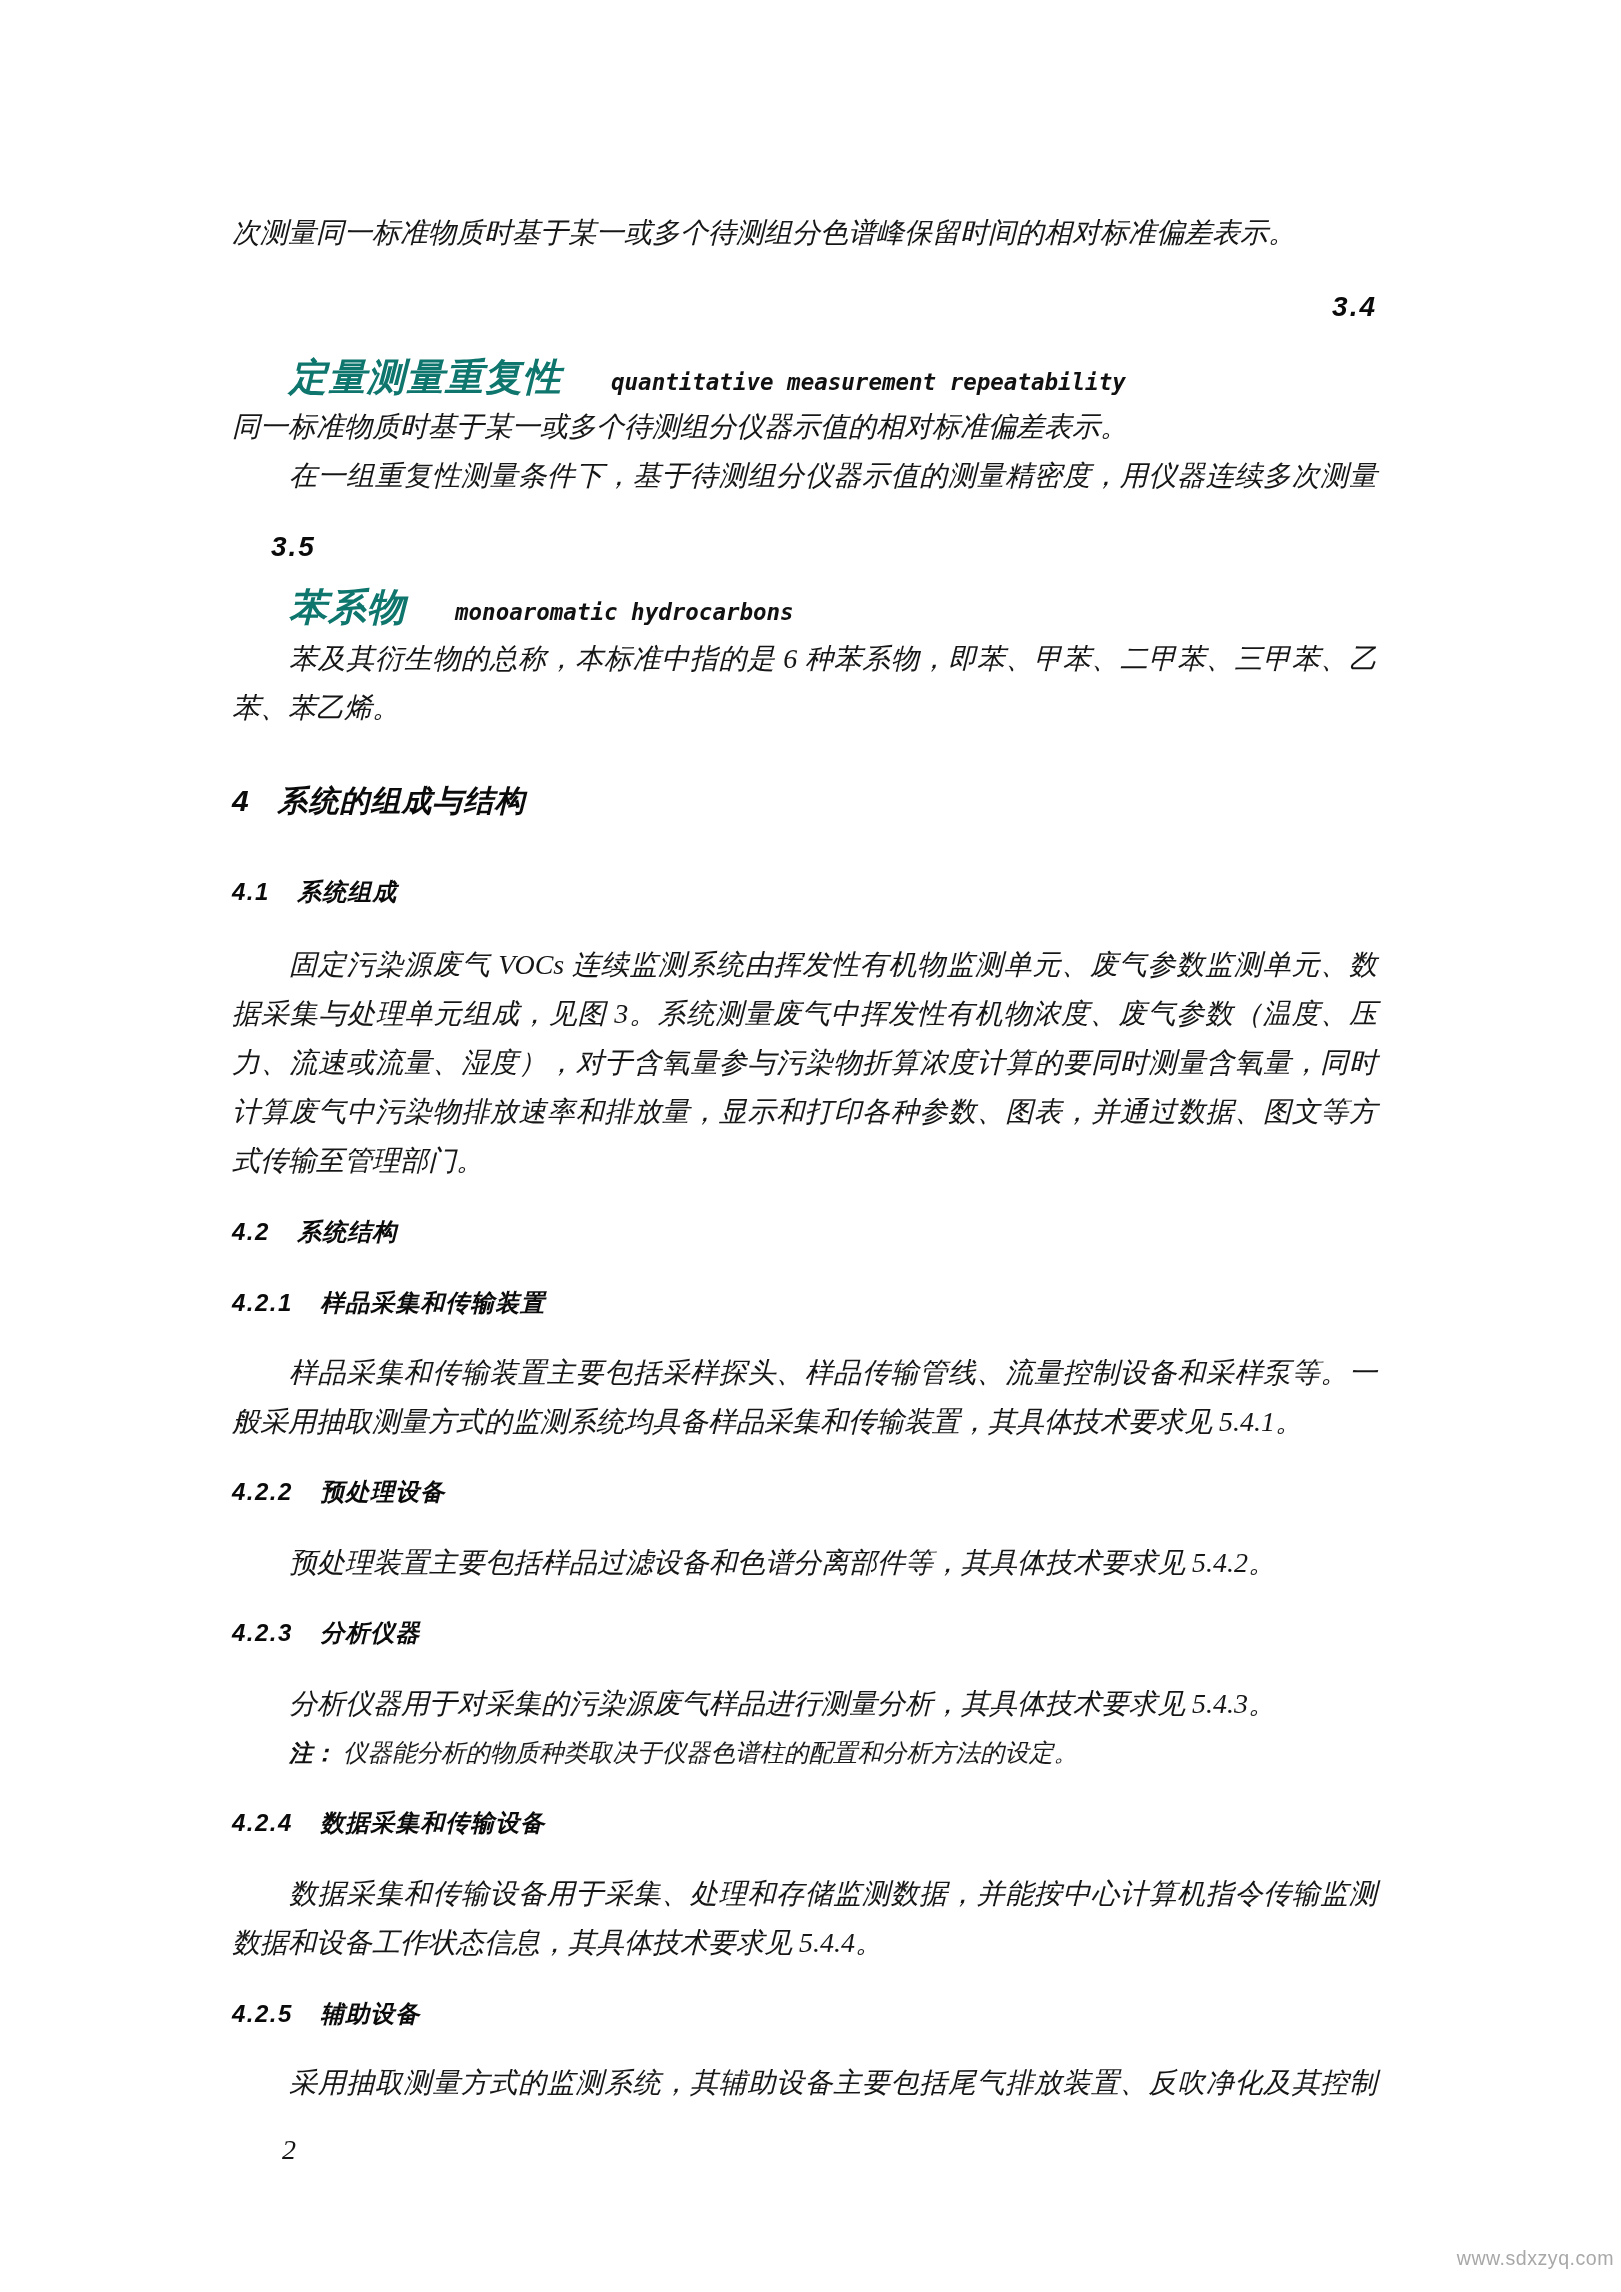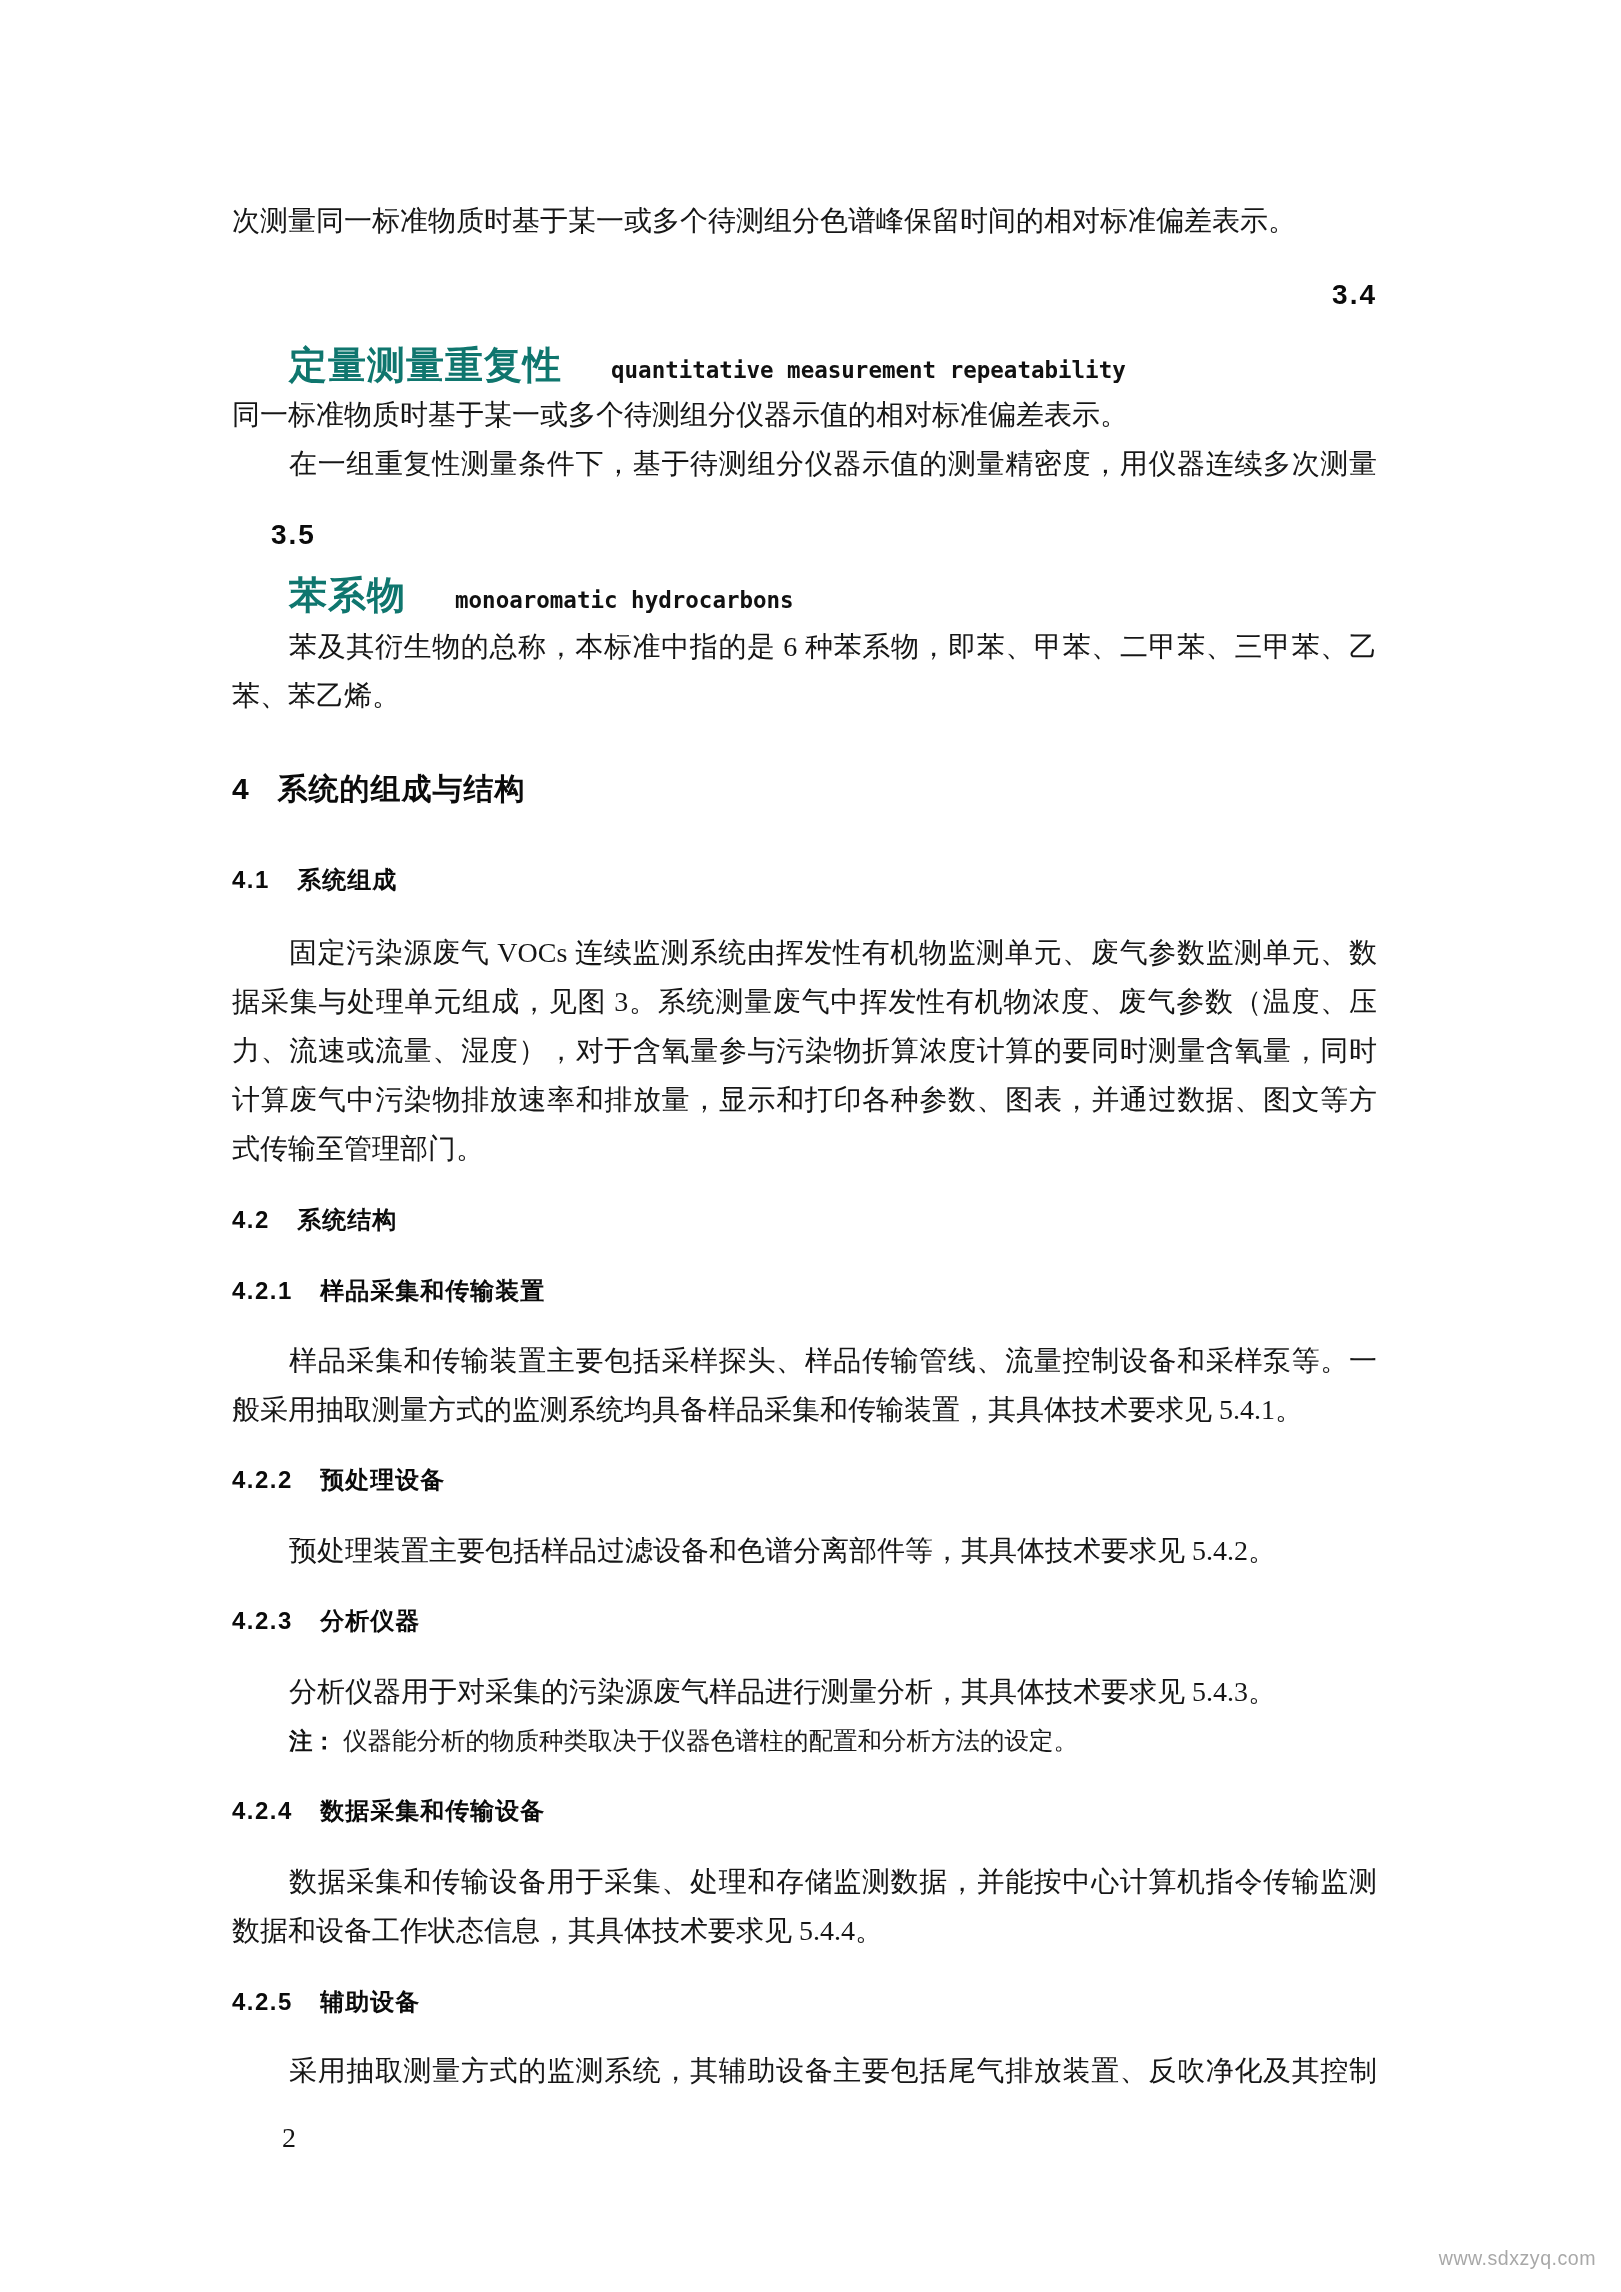--- a/index.html
+++ b/index.html
@@ -6,22 +6,23 @@
   html,body { background:#888; }
   .page {
     position:relative;
     width:1621px; height:2293px;
     margin:0 auto;
     background:#ffffff;
     overflow:hidden;
   }
   .text-block {
     position:absolute;
-    left:232px; top:0;
+    left:232px; top:12px;
     width:1145px;
+    font-style:italic;
   }
   
   .ln {
     font-family:"Liberation Serif","DejaVu Serif",serif;
     font-size:28px;
     color:#161616;
     height:49px; line-height:49px;
     white-space:nowrap;
   }
   .ind  { text-indent:57px; }
@@ -65,21 +66,21 @@
     font-size:24.5px; color:#1a1a1a; margin-left:7px;
   }
   .page-num {
     font-family:"Liberation Serif","DejaVu Serif",serif;
     font-size:28px; color:#141414;
     height:49px; line-height:49px;
     margin-left:50px;
   }
   .watermark {
     position:absolute;
-    right:25px; top:2247px;
+    right:7px; top:2247px;
     font-family:"Liberation Sans","DejaVu Sans",sans-serif;
     font-size:19.6px; color:#a8a8a8; letter-spacing:0.5px;
   }
 </style>
 </head>
 <body>
 
 <div class="page">
   <div class="text-block">
 

